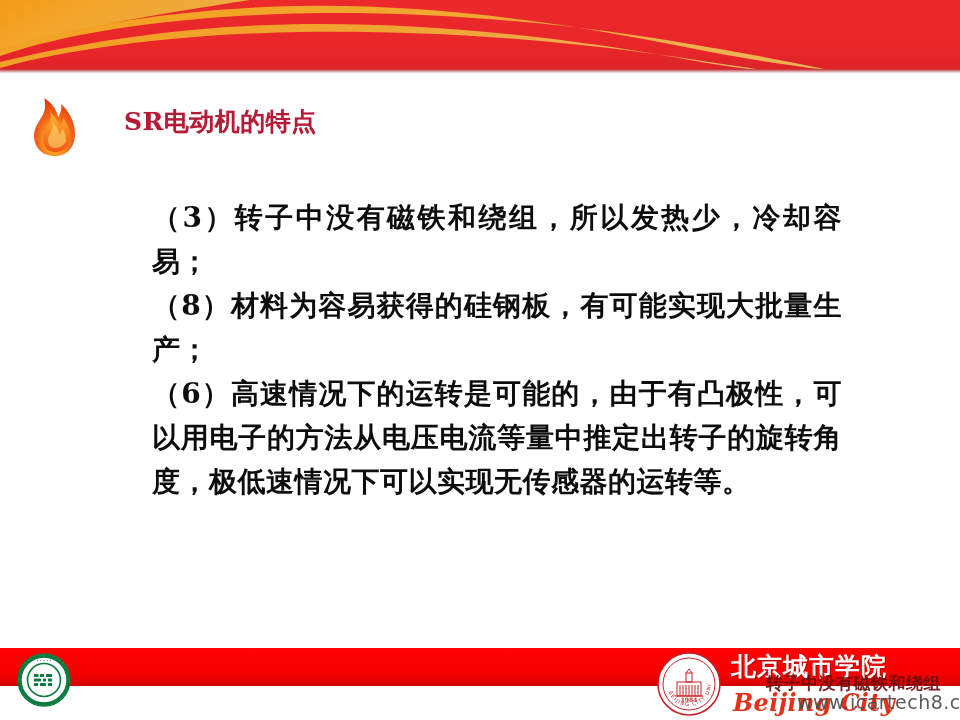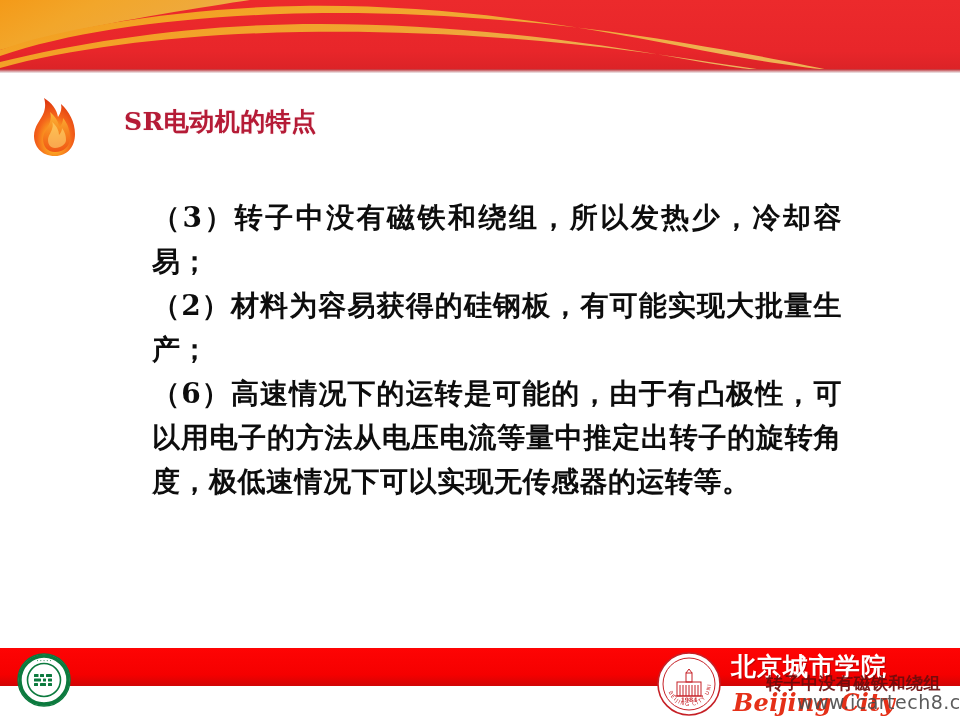--- a/index.html
+++ b/index.html
@@ -187,21 +187,21 @@
         <path d="M27,52 C22,52 20,48 20,44 C20,40 23,37 24,33 C25,30 25,28 24,26
                  C29,30 31,35 31,39 C33,37 34,34 34,32 C37,36 38,40 38,44
                  C38,48 33,52 27,52 Z" fill="#ffe07a" opacity=".55"></path>
       </svg>
     </div>
     <div id="slide-title">SR电动机的特点</div>
   </div>
 
   <div id="body-text">
     <p class="body-para">（3）转子中没有磁铁和绕组，所以发热少，冷却容易；</p>
-    <p class="body-para">（2）材料为容易获得的硅钢板，有可能实现大批量生产；</p>
+    <p class="body-para">（8）材料为容易获得的硅钢板，有可能实现大批量生产；</p>
     <p class="body-para">（6）高速情况下的运转是可能的，由于有凸极性，可以用电子的方法从电压电流等量中推定出转子的旋转角度，极低速情况下可以实现无传感器的运转等。</p>
   </div>
 
   <div id="footer-bar"></div>
 
   <div id="footer-left-emblem">
     <svg viewBox="0 0 56 56">
       <circle cx="28" cy="28" r="26" fill="#ffffff" stroke="#0c7a3e" stroke-width="1.4"></circle>
       <circle cx="28" cy="28" r="24" fill="none" stroke="#0c7a3e" stroke-width="3.4"></circle>
       <circle cx="28" cy="28" r="16.5" fill="#ffffff" stroke="#0c7a3e" stroke-width="1.6"></circle>

